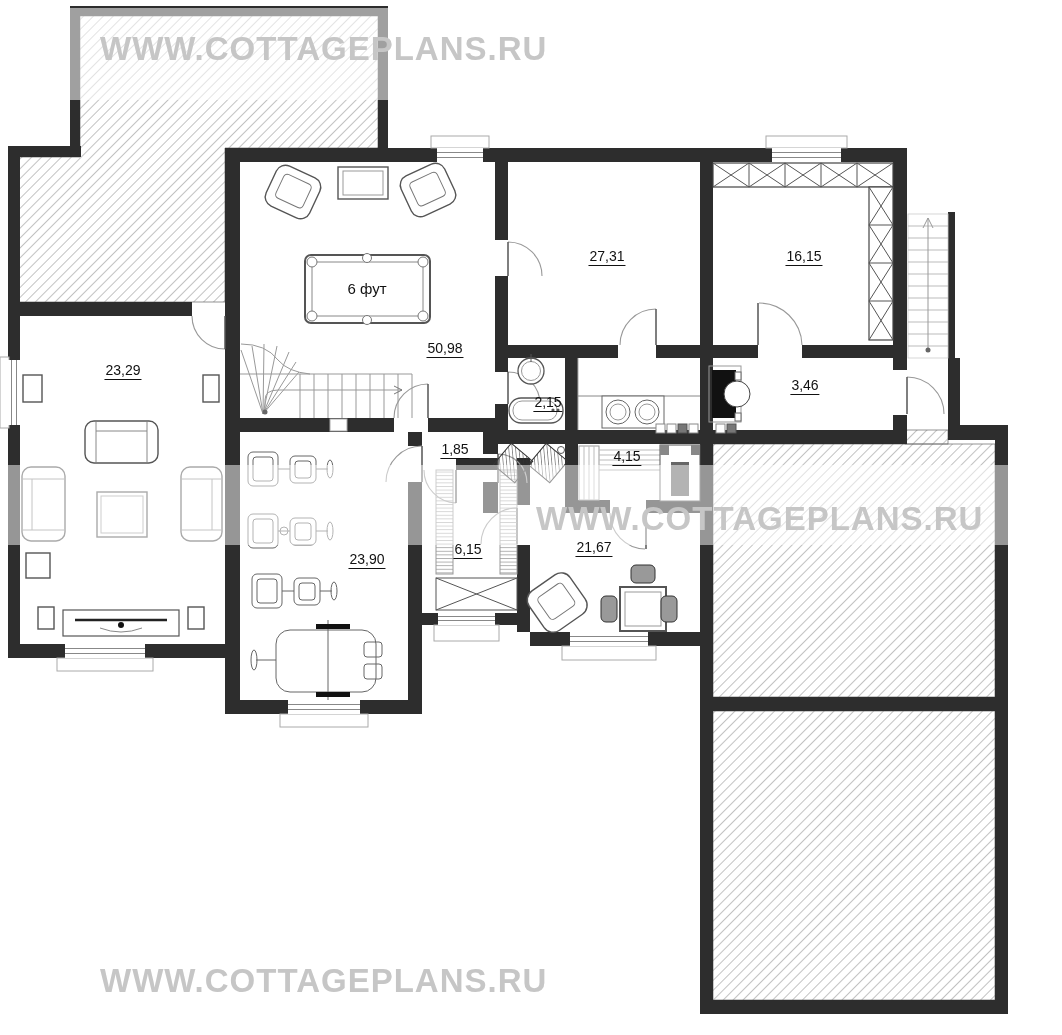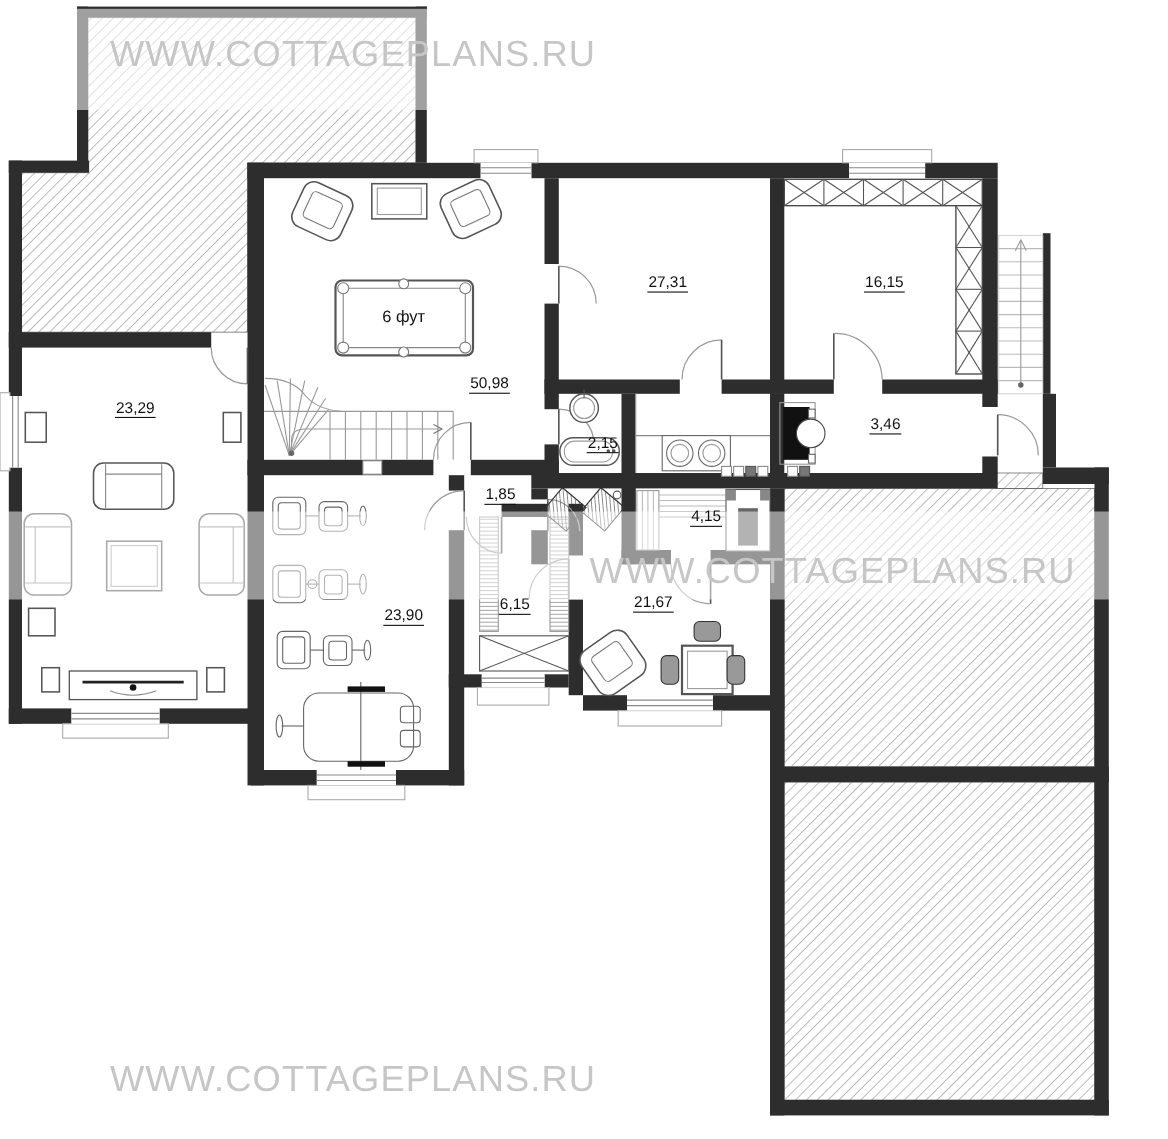--- a/index.html
+++ b/index.html
@@ -1,20 +1,20 @@
 <!DOCTYPE html>
 <html><head>
 <meta charset="utf-8">
 <style>
   html,body{margin:0;padding:0;background:#fff;}
   #canvas{position:relative;width:1062px;height:1035px;background:#fff;overflow:hidden;
           font-family:"Liberation Sans",sans-serif;}
   #plan-svg{position:absolute;left:0;top:0;z-index:1;}
   .band{position:absolute;left:0;width:100%;background:rgba(255,255,255,0.55);z-index:2;}
-  .wm{position:absolute;z-index:3;font-family:"Liberation Sans",sans-serif;font-weight:normal;
+  .wm{position:absolute;z-index:3;font-family:"Liberation Sans",sans-serif;font-weight:bold;
       font-size:33px;color:#c6c6c6;letter-spacing:1px;white-space:nowrap;}
   .label{position:absolute;z-index:4;transform:translate(-50%,-50%);
          font-size:14px;color:#111;border-bottom:1.2px solid #111;padding:0 1px 1px;
          white-space:nowrap;background:transparent;}
   .label.nol{border-bottom:none;font-size:15px;}
   
   .w{fill:#2d2d2d;}
   .hat{fill:url(#hatch);stroke:#666;stroke-width:0.7;}
   .fzn{fill:none;stroke:#555;stroke-width:1.4;}
   .fz2{fill:none;stroke:#888;stroke-width:1;}
@@ -485,18 +485,18 @@
 <div class="wm" style="left:100px;top:962px;">WWW.COTTAGEPLANS.RU</div>
 
 <div class="label" style="left:123px;top:371px;">23,29</div>
 <div class="label" style="left:445px;top:349px;">50,98</div>
 <div class="label nol" style="left:367px;top:289px;">6 фут</div>
 <div class="label" style="left:607px;top:257px;">27,31</div>
 <div class="label" style="left:804px;top:257px;">16,15</div>
 <div class="label" style="left:548px;top:387px;margin-top:16px;">2,15</div>
 <div class="label" style="left:805px;top:386px;">3,46</div>
 <div class="label" style="left:455px;top:450px;">1,85</div>
-<div class="label" style="left:627px;top:470px;margin-left:15px;">4,15</div>
+<div class="label" style="left:627px;top:457px;">4,15</div>
 <div class="label" style="left:468px;top:550px;">6,15</div>
 <div class="label" style="left:367px;top:560px;">23,90</div>
 <div class="label" style="left:594px;top:548px;">21,67</div>
 
 </div>
 
 </body></html>

